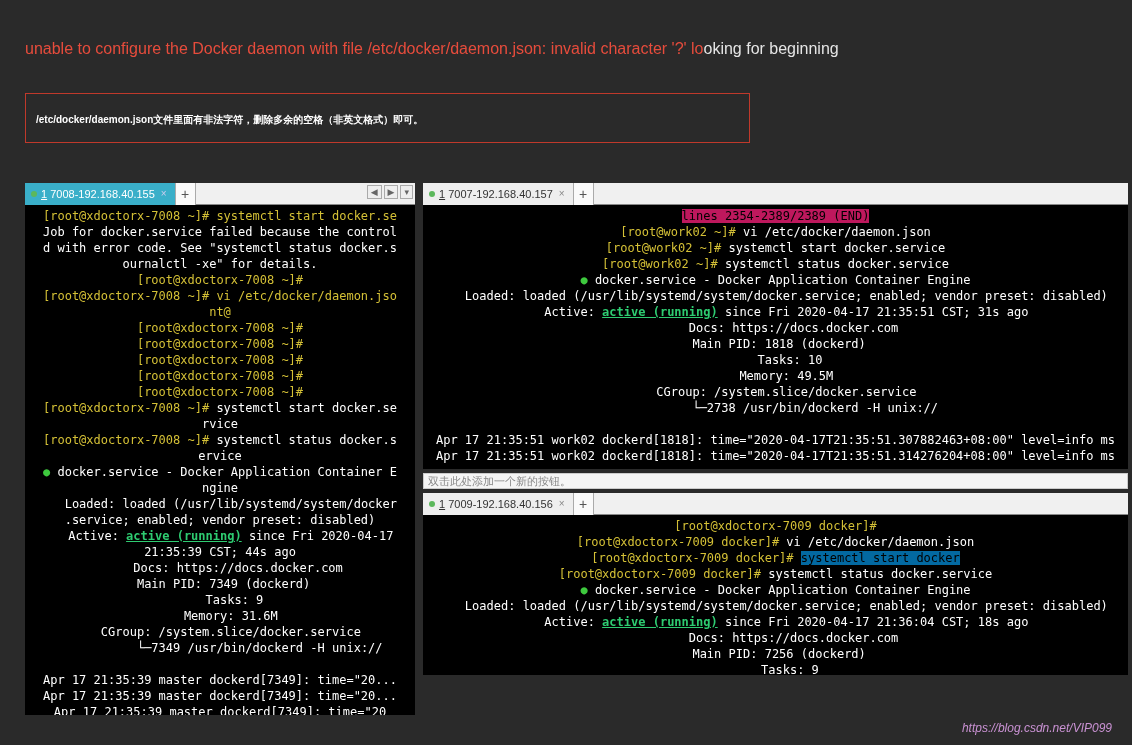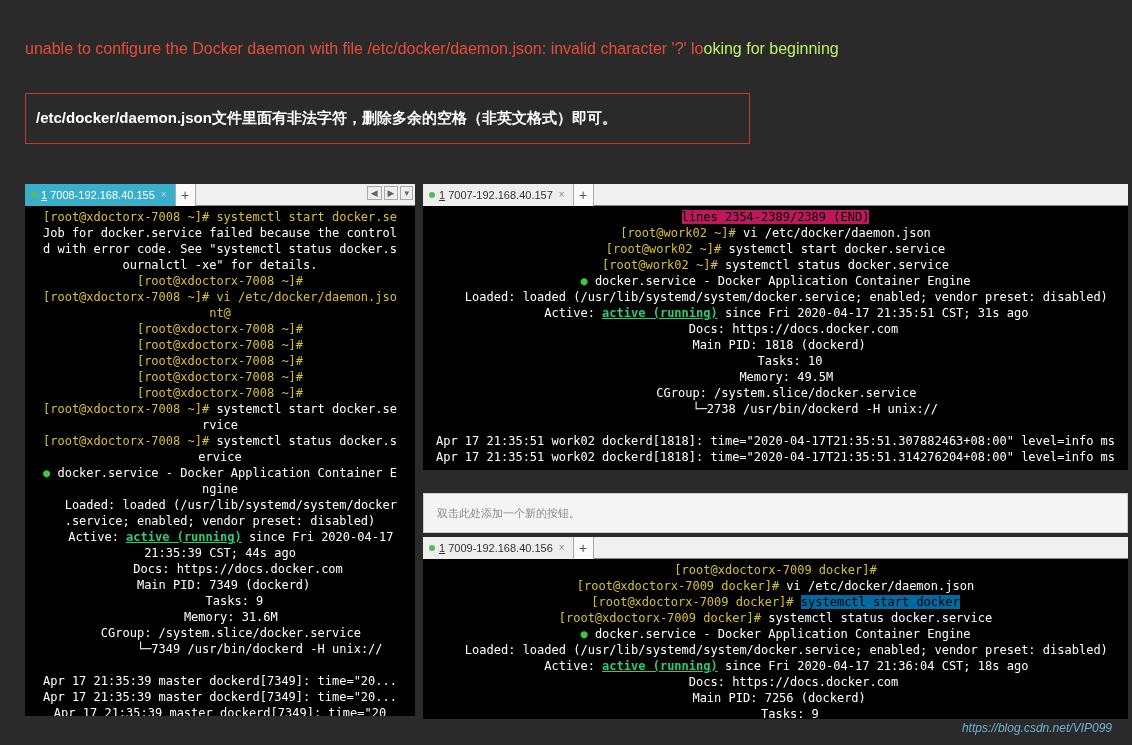--- a/index.html
+++ b/index.html
@@ -1,24 +1,24 @@
 <!DOCTYPE html>
 <html><head>
 <meta charset="utf-8">
 <style>
 * { margin: 0; padding: 0; box-sizing: border-box; }
 body { background: #2a2a2a; font-family: Arial, sans-serif; width: 1132px; height: 745px; overflow: hidden; position: relative; }
 
 .top-section { padding: 40px 20px 10px 25px; }
 .error-msg { font-size: 16px; margin-bottom: 35px; }
 .error-red { color: #e74c3c; }
-.error-gray { color: #bef264; }
+.error-gray { color: #e5e5e5; }
 
 .solution-box { border: 1.5px solid #c0392b; padding: 15px 10px; margin-bottom: 30px; width: 725px; }
-.solution-text { color: #fff; font-size: 15px; font-weight: bold; margin-top: 12px; }
+.solution-text { color: #fff; font-size: 10px; font-weight: bold; margin-top: 12px; }
 
 .terminals-container { padding: 0 0 0 25px; display: flex; gap: 8px; }
 .left-col { width: 390px; }
 .right-col { width: 705px; display: flex; flex-direction: column; gap: 4px; }
 
 .tab-bar { background: #f0f0f0; height: 22px; display: flex; align-items: center; border-bottom: 1px solid #888; position: relative; }
 .tab { height: 22px; display: flex; align-items: center; padding: 0 8px 0 6px; font-size: 11px; border-right: 1px solid #aaa; position: relative; cursor: pointer; }
 .tab.active-blue { background: #3aafc9; color: #fff; }
 .tab.active-blue .num { text-decoration: underline; }
 .tab.inactive { background: #eee; color: #333; }
@@ -27,29 +27,29 @@
 .tab.active-blue .tab-close { color: #cce; }
 .add-tab { width: 20px; height: 22px; display: flex; align-items: center; justify-content: center; background: #fafafa; color: #555; font-size: 14px; border-right: 1px solid #aaa; cursor: pointer; }
 .nav-arrows { position: absolute; right: 2px; top: 2px; font-size: 9px; color: #666; display: flex; gap: 2px; }
 .nav-arrows span { cursor: pointer; padding: 1px 3px; border: 1px solid #aaa; background: #eee; }
 
 .terminal { background: #000; color: #fff; font-family: Consolas, monospace; font-size: 12px; line-height: 16px; padding: 3px 5px; white-space: pre-wrap; word-break: break-all; overflow: hidden; text-align: center; }
 .term-left { height: 510px; }
 .term-top-right { height: 264px; }
 .term-bottom-right { height: 160px; }
 
-.hint-bar { background: #f5f5f5; color: #888; font-size: 11px; padding: 4px 13px; height: 40px; display: flex; align-items: center; border: 1px solid #ccc; margin-top: 19px; }
+.hint-bar { background: #f5f5f5; color: #888; font-size: 11px; padding: 4px 4px; height: 16px; display: flex; align-items: center; border: 1px solid #ccc; }
 
 .yellow { color: #d4c036; }
 .green { color: #3ec93e; }
 .bold-green { color: #2ecc71; font-weight: bold; text-decoration: underline; }
 .highlight-sel { background: #0369a1; color: #000; }
 .line-highlight { background: #be185d; color: #000; display: inline; }
 
-.watermark { position: absolute; right: 20px; bottom: 10px; color: #7dd3fc; font-size: 12px; font-style: italic; opacity: 0.8; }
+.watermark { position: absolute; right: 20px; bottom: 10px; color: #f0abfc; font-size: 12px; font-style: italic; opacity: 0.8; }
 </style>
 </head>
 <body>
 
 <div class="top-section">
   <div class="error-msg">
     <span class="error-red">unable to configure the Docker daemon with file /etc/docker/daemon.json: invalid character '?' lo</span><span class="error-gray">oking for beginning</span>
   </div>
   <div class="solution-box">
     <span class="solution-text">/etc/docker/daemon.json文件里面有非法字符，删除多余的空格（非英文格式）即可。</span>

